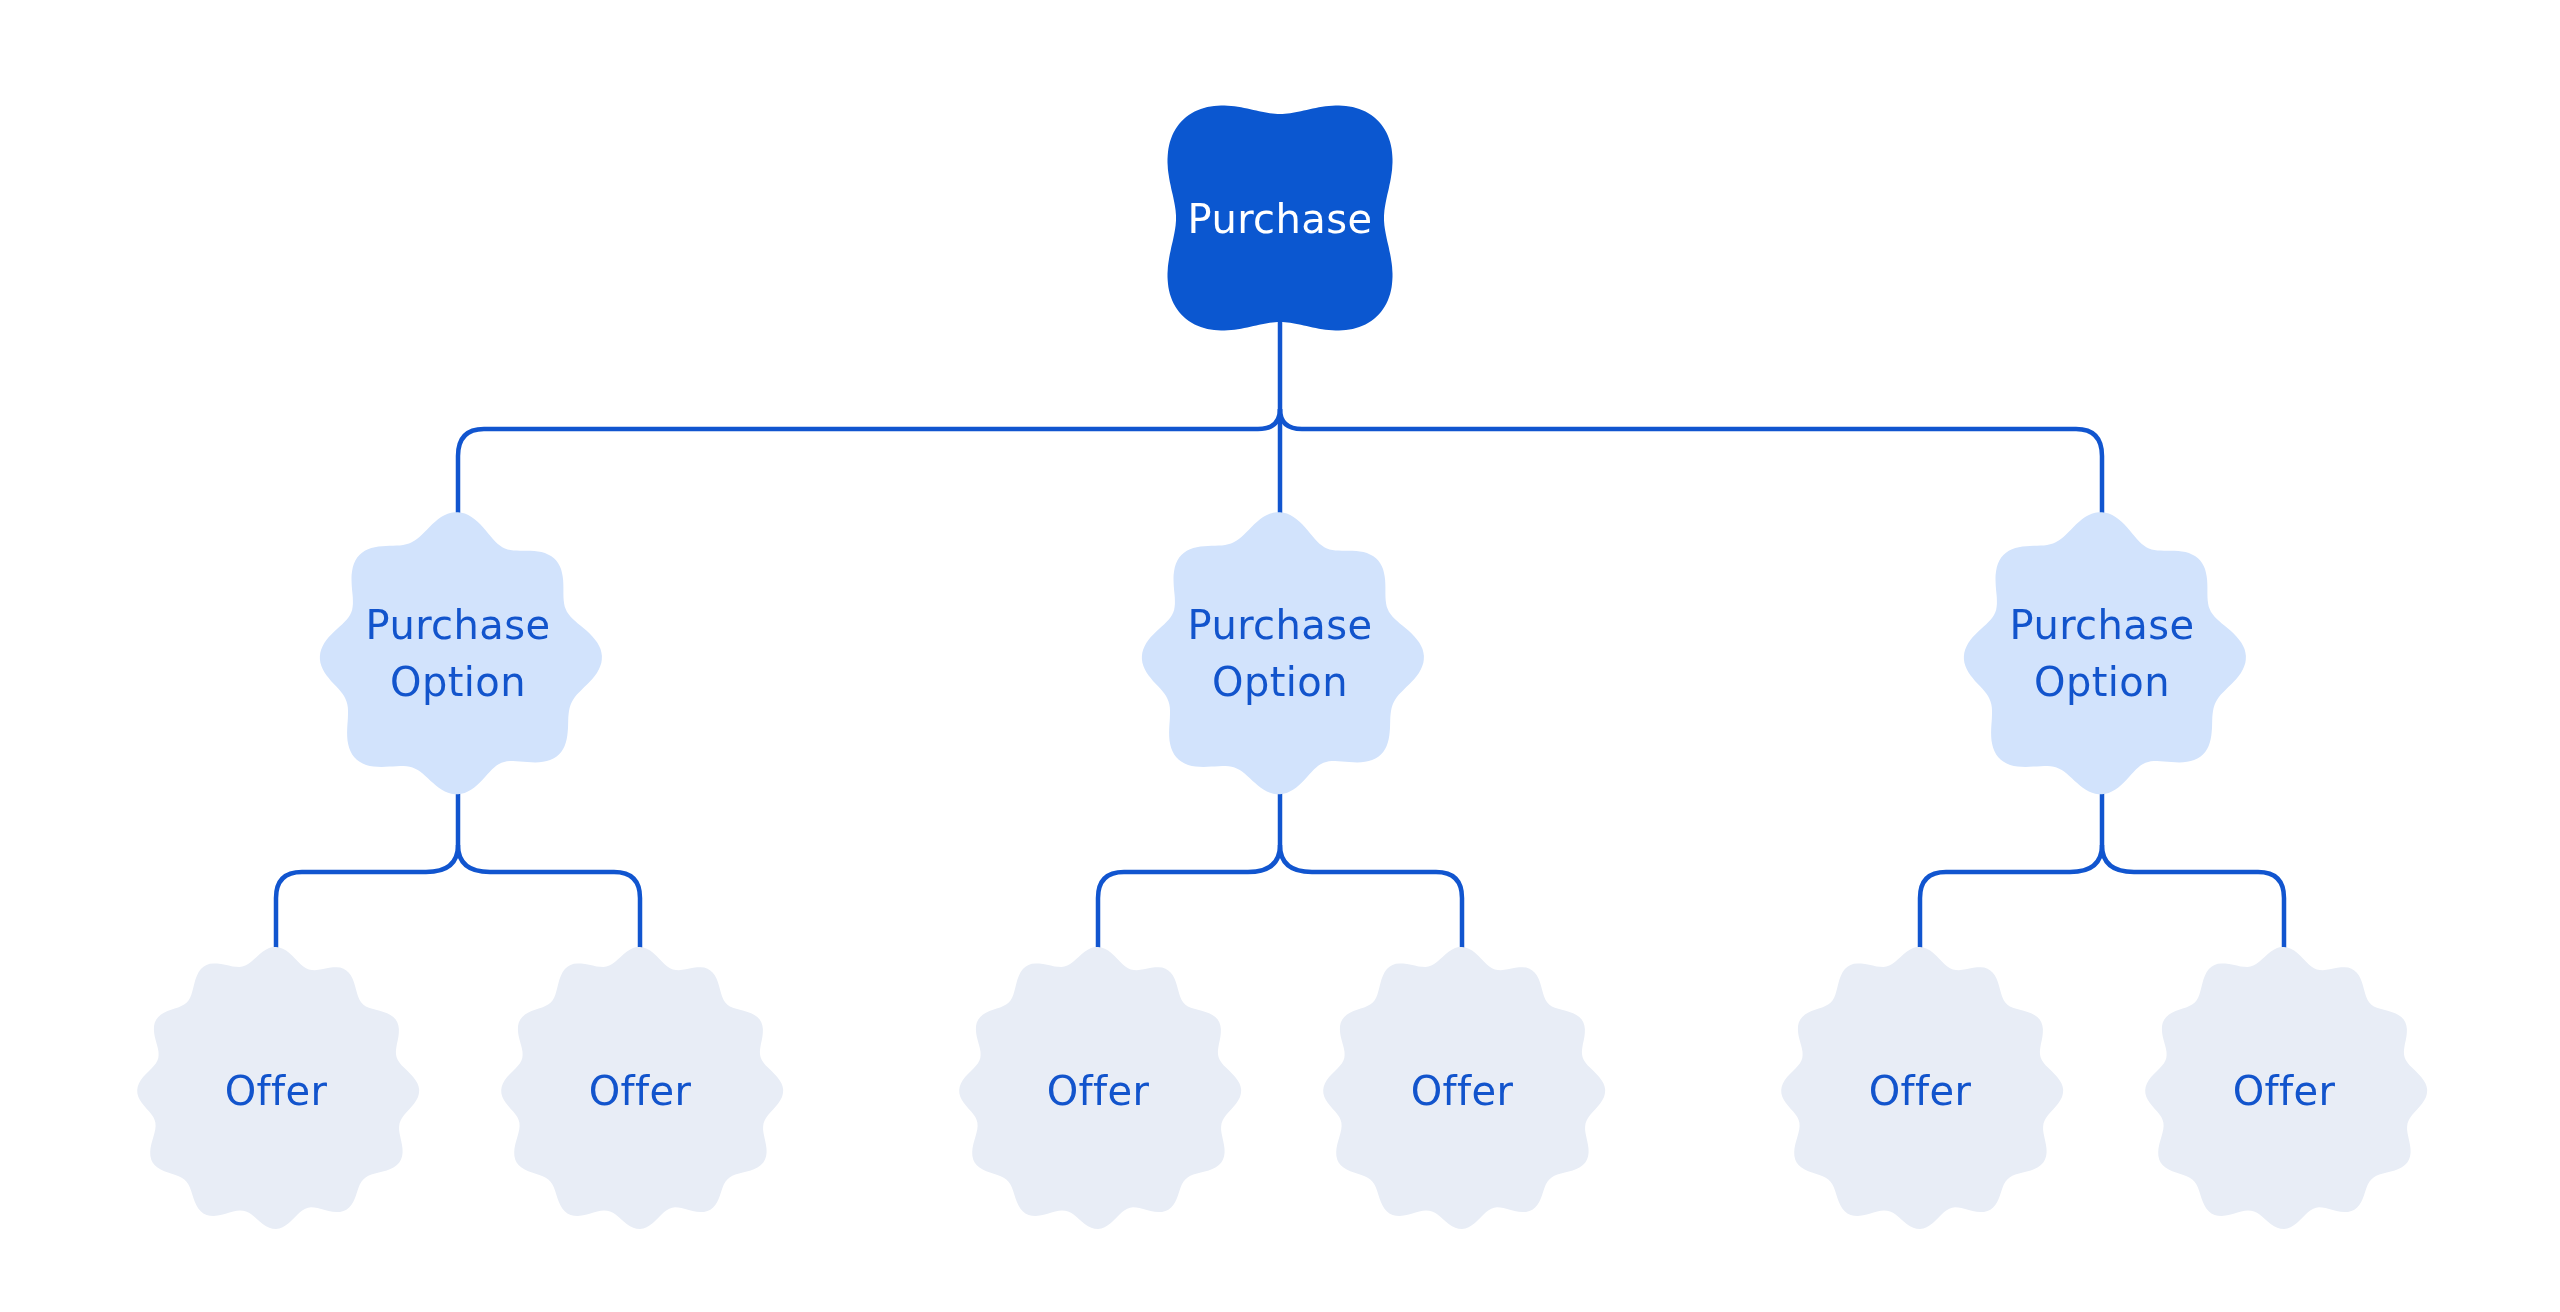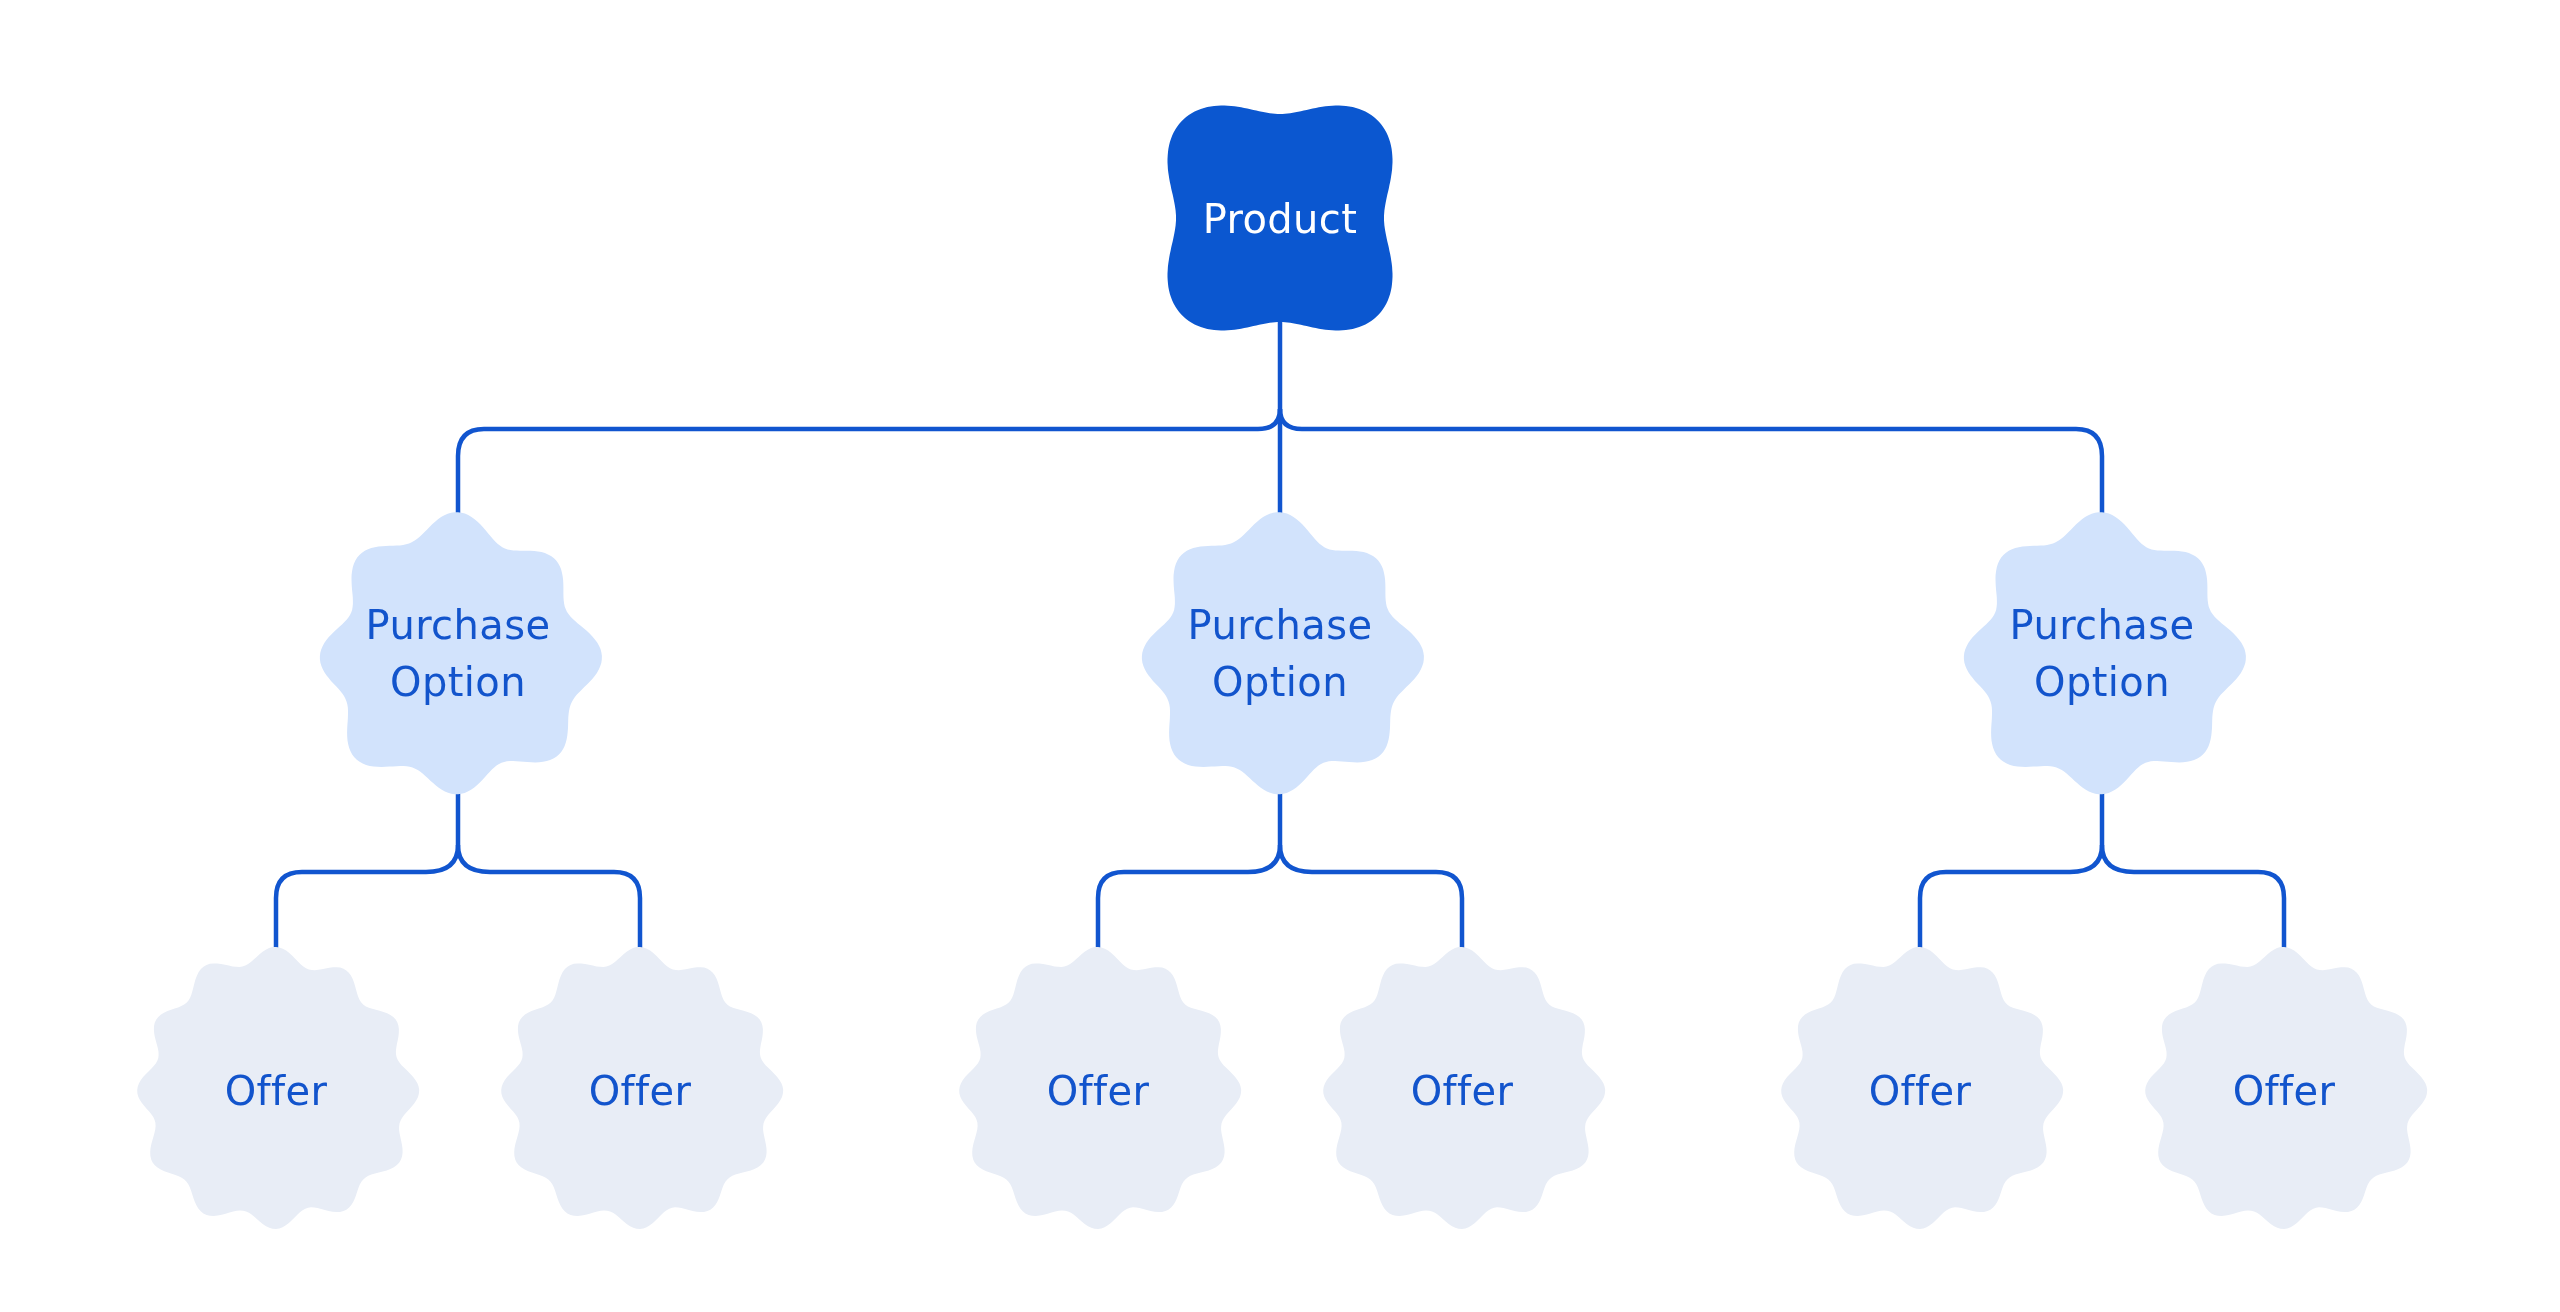--- a/index.html
+++ b/index.html
@@ -59,21 +59,21 @@
       <path d="M1423.9 656.0L1423.8 659.5L1423.3 662.9L1422.2 666.3L1420.8 669.6L1418.9 672.9L1416.7 676.0L1414.3 678.9L1411.7 681.8L1409.0 684.5L1406.3 687.1L1403.7 689.7L1401.2 692.2L1398.9 694.6L1396.9 697.1L1395.1 699.7L1393.7 702.3L1392.5 705.0L1391.6 707.9L1391.0 710.9L1390.6 714.0L1390.3 717.4L1390.2 720.8L1390.1 724.4L1390.0 728.0L1389.7 731.7L1389.3 735.4L1388.7 739.1L1387.8 742.6L1386.6 746.0L1385.1 749.1L1383.2 752.0L1380.9 754.5L1378.3 756.7L1375.4 758.6L1372.1 760.0L1368.7 761.1L1365.0 761.8L1361.2 762.3L1357.3 762.4L1353.4 762.3L1349.5 762.1L1345.7 761.8L1342.0 761.4L1338.5 761.2L1335.1 761.0L1331.9 761.0L1328.9 761.3L1326.1 761.9L1323.5 762.8L1321.0 764.0L1318.5 765.5L1316.2 767.4L1313.9 769.6L1311.6 772.0L1309.2 774.6L1306.8 777.3L1304.3 780.0L1301.6 782.7L1298.9 785.3L1296.0 787.7L1293.0 789.8L1289.8 791.5L1286.6 792.9L1283.3 793.8L1280.0 794.2L1276.7 794.2L1273.3 793.7L1270.1 792.7L1266.9 791.4L1263.8 789.7L1260.8 787.7L1257.9 785.5L1255.1 783.1L1252.4 780.7L1249.9 778.3L1247.3 775.9L1244.9 773.8L1242.4 771.8L1239.8 770.1L1237.2 768.7L1234.5 767.6L1231.7 766.8L1228.7 766.3L1225.6 766.1L1222.2 766.0L1218.7 766.2L1215.1 766.4L1211.3 766.6L1207.4 766.8L1203.4 766.9L1199.5 766.8L1195.6 766.5L1191.8 765.9L1188.1 764.9L1184.7 763.5L1181.6 761.8L1178.8 759.7L1176.3 757.2L1174.2 754.4L1172.5 751.3L1171.1 747.8L1170.2 744.2L1169.5 740.4L1169.2 736.5L1169.1 732.5L1169.2 728.6L1169.4 724.7L1169.7 720.9L1169.9 717.2L1170.0 713.7L1170.0 710.4L1169.8 707.2L1169.3 704.2L1168.5 701.4L1167.4 698.7L1166.0 696.1L1164.3 693.6L1162.3 691.1L1160.2 688.6L1157.9 686.1L1155.4 683.5L1153.0 680.9L1150.7 678.1L1148.4 675.2L1146.4 672.2L1144.7 669.1L1143.4 665.9L1142.4 662.7L1141.9 659.3L1141.9 656.0L1142.3 652.7L1143.2 649.4L1144.6 646.2L1146.3 643.0L1148.4 640.0L1150.8 637.1L1153.3 634.4L1156.0 631.7L1158.7 629.2L1161.4 626.8L1164.0 624.4L1166.4 622.1L1168.6 619.8L1170.4 617.5L1172.0 615.0L1173.2 612.5L1174.1 609.9L1174.6 607.0L1174.9 604.0L1174.9 600.9L1174.8 597.5L1174.5 593.9L1174.1 590.2L1173.8 586.4L1173.6 582.5L1173.5 578.6L1173.6 574.7L1174.1 570.9L1174.8 567.3L1175.9 563.8L1177.4 560.5L1179.2 557.6L1181.4 555.0L1184.0 552.7L1186.8 550.8L1190.0 549.3L1193.3 548.1L1196.8 547.2L1200.5 546.6L1204.2 546.2L1207.9 546.0L1211.6 545.8L1215.1 545.7L1218.6 545.6L1221.9 545.4L1225.1 545.0L1228.1 544.3L1231.0 543.5L1233.7 542.3L1236.3 540.8L1238.9 539.1L1241.4 537.1L1243.8 534.8L1246.3 532.3L1248.9 529.7L1251.5 527.0L1254.2 524.3L1257.1 521.7L1260.0 519.3L1263.1 517.1L1266.4 515.3L1269.7 513.8L1273.1 512.8L1276.5 512.3L1280.0 512.2L1283.5 512.7L1286.9 513.6L1290.2 515.1L1293.5 516.9L1296.6 519.2L1299.6 521.7L1302.5 524.5L1305.2 527.4L1307.8 530.4L1310.2 533.4L1312.6 536.3L1314.9 539.0L1317.2 541.5L1319.5 543.7L1321.9 545.6L1324.3 547.2L1326.9 548.4L1329.6 549.4L1332.4 550.0L1335.4 550.4L1338.6 550.6L1341.9 550.7L1345.4 550.7L1349.0 550.7L1352.6 550.8L1356.3 551.0L1359.9 551.4L1363.5 552.1L1366.9 553.1L1370.0 554.4L1373.0 556.0L1375.7 558.0L1378.0 560.3L1380.0 563.0L1381.7 565.9L1383.0 569.1L1383.9 572.5L1384.6 576.0L1385.1 579.7L1385.3 583.3L1385.4 587.0L1385.4 590.5L1385.4 594.0L1385.5 597.4L1385.7 600.5L1386.1 603.6L1386.7 606.4L1387.7 609.1L1388.9 611.7L1390.5 614.1L1392.4 616.4L1394.6 618.8L1397.1 621.0L1399.8 623.4L1402.7 625.8L1405.7 628.2L1408.7 630.8L1411.6 633.5L1414.4 636.4L1416.9 639.4L1419.2 642.5L1421.0 645.8L1422.5 649.1L1423.4 652.5L1423.9 656.0Z" fill="#D2E3FC"></path>
       <path d="M2245.9 656.0L2245.8 659.5L2245.3 662.9L2244.2 666.3L2242.8 669.6L2240.9 672.9L2238.7 676.0L2236.3 678.9L2233.7 681.8L2231.0 684.5L2228.3 687.1L2225.7 689.7L2223.2 692.2L2220.9 694.6L2218.9 697.1L2217.1 699.7L2215.7 702.3L2214.5 705.0L2213.6 707.9L2213.0 710.9L2212.6 714.0L2212.3 717.4L2212.2 720.8L2212.1 724.4L2212.0 728.0L2211.7 731.7L2211.3 735.4L2210.7 739.1L2209.8 742.6L2208.6 746.0L2207.1 749.1L2205.2 752.0L2202.9 754.5L2200.3 756.7L2197.4 758.6L2194.1 760.0L2190.7 761.1L2187.0 761.8L2183.2 762.3L2179.3 762.4L2175.4 762.3L2171.5 762.1L2167.7 761.8L2164.0 761.4L2160.5 761.2L2157.1 761.0L2153.9 761.0L2150.9 761.3L2148.1 761.9L2145.5 762.8L2143.0 764.0L2140.5 765.5L2138.2 767.4L2135.9 769.6L2133.6 772.0L2131.2 774.6L2128.8 777.3L2126.3 780.0L2123.6 782.7L2120.9 785.3L2118.0 787.7L2115.0 789.8L2111.8 791.5L2108.6 792.9L2105.3 793.8L2102.0 794.2L2098.7 794.2L2095.3 793.7L2092.1 792.7L2088.9 791.4L2085.8 789.7L2082.8 787.7L2079.9 785.5L2077.1 783.1L2074.4 780.7L2071.9 778.3L2069.3 775.9L2066.9 773.8L2064.4 771.8L2061.8 770.1L2059.2 768.7L2056.5 767.6L2053.7 766.8L2050.7 766.3L2047.6 766.1L2044.2 766.0L2040.7 766.2L2037.1 766.4L2033.3 766.6L2029.4 766.8L2025.4 766.9L2021.5 766.8L2017.6 766.5L2013.8 765.9L2010.1 764.9L2006.7 763.5L2003.6 761.8L2000.8 759.7L1998.3 757.2L1996.2 754.4L1994.5 751.3L1993.1 747.8L1992.2 744.2L1991.5 740.4L1991.2 736.5L1991.1 732.5L1991.2 728.6L1991.4 724.7L1991.7 720.9L1991.9 717.2L1992.0 713.7L1992.0 710.4L1991.8 707.2L1991.3 704.2L1990.5 701.4L1989.4 698.7L1988.0 696.1L1986.3 693.6L1984.3 691.1L1982.2 688.6L1979.9 686.1L1977.4 683.5L1975.0 680.9L1972.7 678.1L1970.4 675.2L1968.4 672.2L1966.7 669.1L1965.4 665.9L1964.4 662.7L1963.9 659.3L1963.9 656.0L1964.3 652.7L1965.2 649.4L1966.6 646.2L1968.3 643.0L1970.4 640.0L1972.8 637.1L1975.3 634.4L1978.0 631.7L1980.7 629.2L1983.4 626.8L1986.0 624.4L1988.4 622.1L1990.6 619.8L1992.4 617.5L1994.0 615.0L1995.2 612.5L1996.1 609.9L1996.6 607.0L1996.9 604.0L1996.9 600.9L1996.8 597.5L1996.5 593.9L1996.1 590.2L1995.8 586.4L1995.6 582.5L1995.5 578.6L1995.6 574.7L1996.1 570.9L1996.8 567.3L1997.9 563.8L1999.4 560.5L2001.2 557.6L2003.4 555.0L2006.0 552.7L2008.8 550.8L2012.0 549.3L2015.3 548.1L2018.8 547.2L2022.5 546.6L2026.2 546.2L2029.9 546.0L2033.6 545.8L2037.1 545.7L2040.6 545.6L2043.9 545.4L2047.1 545.0L2050.1 544.3L2053.0 543.5L2055.7 542.3L2058.3 540.8L2060.9 539.1L2063.4 537.1L2065.8 534.8L2068.3 532.3L2070.9 529.7L2073.5 527.0L2076.2 524.3L2079.1 521.7L2082.0 519.3L2085.1 517.1L2088.4 515.3L2091.7 513.8L2095.1 512.8L2098.5 512.3L2102.0 512.2L2105.5 512.7L2108.9 513.6L2112.2 515.1L2115.5 516.9L2118.6 519.2L2121.6 521.7L2124.5 524.5L2127.2 527.4L2129.8 530.4L2132.2 533.4L2134.6 536.3L2136.9 539.0L2139.2 541.5L2141.5 543.7L2143.9 545.6L2146.3 547.2L2148.9 548.4L2151.6 549.4L2154.4 550.0L2157.4 550.4L2160.6 550.6L2163.9 550.7L2167.4 550.7L2171.0 550.7L2174.6 550.8L2178.3 551.0L2181.9 551.4L2185.5 552.1L2188.9 553.1L2192.0 554.4L2195.0 556.0L2197.7 558.0L2200.0 560.3L2202.0 563.0L2203.7 565.9L2205.0 569.1L2205.9 572.5L2206.6 576.0L2207.1 579.7L2207.3 583.3L2207.4 587.0L2207.4 590.5L2207.4 594.0L2207.5 597.4L2207.7 600.5L2208.1 603.6L2208.7 606.4L2209.7 609.1L2210.9 611.7L2212.5 614.1L2214.4 616.4L2216.6 618.8L2219.1 621.0L2221.8 623.4L2224.7 625.8L2227.7 628.2L2230.7 630.8L2233.6 633.5L2236.4 636.4L2238.9 639.4L2241.2 642.5L2243.0 645.8L2244.5 649.1L2245.4 652.5L2245.9 656.0Z" fill="#D2E3FC"></path>
       <path d="M419.2 1090.0L418.9 1093.5L418.0 1096.9L416.3 1100.2L414.2 1103.4L411.7 1106.5L409.1 1109.4L406.5 1112.3L404.1 1115.1L402.0 1117.9L400.5 1120.7L399.5 1123.6L399.1 1126.7L399.1 1130.0L399.6 1133.5L400.4 1137.2L401.2 1141.0L402.0 1144.9L402.5 1148.8L402.6 1152.6L402.1 1156.2L401.0 1159.5L399.3 1162.5L396.9 1165.1L393.9 1167.2L390.4 1169.0L386.7 1170.4L382.7 1171.6L378.8 1172.5L375.0 1173.5L371.4 1174.6L368.3 1175.8L365.6 1177.4L363.3 1179.4L361.4 1181.8L359.8 1184.6L358.5 1187.8L357.3 1191.3L356.1 1194.9L354.8 1198.5L353.2 1201.9L351.3 1205.0L349.1 1207.6L346.4 1209.7L343.4 1211.1L340.0 1211.9L336.4 1212.1L332.6 1211.8L328.7 1211.0L324.9 1210.0L321.1 1209.0L317.6 1208.1L314.2 1207.5L311.0 1207.3L308.1 1207.7L305.3 1208.7L302.6 1210.2L299.9 1212.3L297.3 1214.8L294.6 1217.5L291.8 1220.3L288.9 1223.0L285.8 1225.3L282.6 1227.2L279.3 1228.4L276.0 1228.9L272.6 1228.7L269.3 1227.8L266.1 1226.2L263.0 1224.2L260.0 1221.8L257.1 1219.3L254.3 1216.8L251.6 1214.6L248.9 1212.8L246.1 1211.5L243.1 1210.7L240.0 1210.5L236.7 1210.8L233.2 1211.6L229.5 1212.6L225.6 1213.7L221.7 1214.7L217.7 1215.5L213.8 1215.9L210.0 1215.7L206.6 1214.9L203.4 1213.4L200.7 1211.3L198.3 1208.5L196.4 1205.3L194.8 1201.8L193.4 1198.0L192.2 1194.3L191.1 1190.7L189.8 1187.3L188.3 1184.3L186.5 1181.7L184.3 1179.5L181.7 1177.7L178.7 1176.2L175.4 1174.9L171.7 1173.7L168.0 1172.5L164.3 1171.2L160.7 1169.6L157.5 1167.6L154.8 1165.3L152.6 1162.5L151.2 1159.4L150.4 1155.9L150.2 1152.2L150.5 1148.3L151.3 1144.3L152.4 1140.3L153.5 1136.5L154.5 1132.7L155.3 1129.2L155.6 1125.9L155.4 1122.8L154.6 1119.9L153.3 1117.1L151.5 1114.4L149.2 1111.6L146.8 1108.9L144.3 1106.0L141.9 1103.0L139.9 1099.9L138.3 1096.7L137.4 1093.4L137.2 1090.0L137.7 1086.7L138.9 1083.4L140.7 1080.2L143.1 1077.1L145.7 1074.2L148.5 1071.4L151.2 1068.7L153.7 1066.1L155.8 1063.4L157.3 1060.7L158.3 1057.9L158.6 1055.0L158.5 1051.8L157.9 1048.4L157.0 1044.9L155.9 1041.1L154.9 1037.3L154.2 1033.4L153.9 1029.6L154.0 1026.0L154.8 1022.6L156.3 1019.6L158.3 1016.9L161.0 1014.6L164.0 1012.7L167.5 1011.1L171.1 1009.8L174.7 1008.6L178.1 1007.4L181.3 1006.1L184.1 1004.6L186.5 1002.7L188.5 1000.4L190.1 997.7L191.4 994.5L192.4 991.0L193.4 987.2L194.4 983.2L195.5 979.3L197.0 975.5L198.7 972.1L200.9 969.1L203.5 966.7L206.5 964.9L209.8 963.8L213.4 963.4L217.2 963.5L221.1 964.0L225.0 964.8L228.8 965.6L232.5 966.4L236.0 966.8L239.3 966.9L242.4 966.5L245.3 965.5L248.1 964.0L250.9 962.0L253.7 959.6L256.6 957.0L259.5 954.3L262.6 951.8L265.8 949.7L269.1 948.1L272.5 947.1L276.0 946.9L279.4 947.4L282.8 948.7L286.1 950.6L289.3 953.1L292.3 955.8L295.2 958.8L297.9 961.6L300.6 964.3L303.3 966.5L306.0 968.3L308.8 969.5L311.8 970.1L314.9 970.2L318.3 969.8L321.8 969.2L325.5 968.4L329.3 967.7L333.0 967.2L336.7 967.2L340.2 967.6L343.5 968.7L346.3 970.4L348.8 972.7L350.9 975.6L352.7 978.9L354.0 982.6L355.2 986.4L356.2 990.2L357.2 993.8L358.3 997.1L359.6 1000.1L361.3 1002.6L363.4 1004.7L365.9 1006.4L368.9 1007.7L372.2 1008.8L375.9 1009.8L379.6 1010.8L383.5 1011.9L387.1 1013.3L390.4 1015.0L393.3 1017.1L395.7 1019.6L397.4 1022.5L398.4 1025.7L398.9 1029.2L398.8 1032.9L398.4 1036.7L397.7 1040.5L396.9 1044.1L396.3 1047.7L395.9 1051.0L396.0 1054.2L396.6 1057.2L397.8 1060.0L399.6 1062.7L401.8 1065.4L404.5 1068.1L407.3 1070.8L410.2 1073.7L413.0 1076.7L415.4 1079.9L417.4 1083.2L418.6 1086.6L419.2 1090.0Z" fill="#E8EDF6"></path>
       <path d="M783.2 1090.0L782.9 1093.5L782.0 1096.9L780.3 1100.2L778.2 1103.4L775.7 1106.5L773.1 1109.4L770.5 1112.3L768.1 1115.1L766.0 1117.9L764.5 1120.7L763.5 1123.6L763.1 1126.7L763.1 1130.0L763.6 1133.5L764.4 1137.2L765.2 1141.0L766.0 1144.9L766.5 1148.8L766.6 1152.6L766.1 1156.2L765.0 1159.5L763.3 1162.5L760.9 1165.1L757.9 1167.2L754.4 1169.0L750.7 1170.4L746.7 1171.6L742.8 1172.5L739.0 1173.5L735.4 1174.6L732.3 1175.8L729.6 1177.4L727.3 1179.4L725.4 1181.8L723.8 1184.6L722.5 1187.8L721.3 1191.3L720.1 1194.9L718.8 1198.5L717.2 1201.9L715.3 1205.0L713.1 1207.6L710.4 1209.7L707.4 1211.1L704.0 1211.9L700.4 1212.1L696.6 1211.8L692.7 1211.0L688.9 1210.0L685.1 1209.0L681.6 1208.1L678.2 1207.5L675.0 1207.3L672.1 1207.7L669.3 1208.7L666.6 1210.2L663.9 1212.3L661.3 1214.8L658.6 1217.5L655.8 1220.3L652.9 1223.0L649.8 1225.3L646.6 1227.2L643.3 1228.4L640.0 1228.9L636.6 1228.7L633.3 1227.8L630.1 1226.2L627.0 1224.2L624.0 1221.8L621.1 1219.3L618.3 1216.8L615.6 1214.6L612.9 1212.8L610.1 1211.5L607.1 1210.7L604.0 1210.5L600.7 1210.8L597.2 1211.6L593.5 1212.6L589.6 1213.7L585.7 1214.7L581.7 1215.5L577.8 1215.9L574.0 1215.7L570.6 1214.9L567.4 1213.4L564.7 1211.3L562.3 1208.5L560.4 1205.3L558.8 1201.8L557.4 1198.0L556.2 1194.3L555.1 1190.7L553.8 1187.3L552.3 1184.3L550.5 1181.7L548.3 1179.5L545.7 1177.7L542.7 1176.2L539.4 1174.9L535.7 1173.7L532.0 1172.5L528.3 1171.2L524.7 1169.6L521.5 1167.6L518.8 1165.3L516.6 1162.5L515.2 1159.4L514.4 1155.9L514.2 1152.2L514.5 1148.3L515.3 1144.3L516.4 1140.3L517.5 1136.5L518.5 1132.7L519.3 1129.2L519.6 1125.9L519.4 1122.8L518.6 1119.9L517.3 1117.1L515.5 1114.4L513.2 1111.6L510.8 1108.9L508.3 1106.0L505.9 1103.0L503.9 1099.9L502.3 1096.7L501.4 1093.4L501.2 1090.0L501.7 1086.7L502.9 1083.4L504.7 1080.2L507.1 1077.1L509.7 1074.2L512.5 1071.4L515.2 1068.7L517.7 1066.1L519.8 1063.4L521.3 1060.7L522.3 1057.9L522.6 1055.0L522.5 1051.8L521.9 1048.4L521.0 1044.9L519.9 1041.1L518.9 1037.3L518.2 1033.4L517.9 1029.6L518.0 1026.0L518.8 1022.6L520.3 1019.6L522.3 1016.9L525.0 1014.6L528.0 1012.7L531.5 1011.1L535.1 1009.8L538.7 1008.6L542.1 1007.4L545.3 1006.1L548.1 1004.6L550.5 1002.7L552.5 1000.4L554.1 997.7L555.4 994.5L556.4 991.0L557.4 987.2L558.4 983.2L559.5 979.3L561.0 975.5L562.7 972.1L564.9 969.1L567.5 966.7L570.5 964.9L573.8 963.8L577.4 963.4L581.2 963.5L585.1 964.0L589.0 964.8L592.8 965.6L596.5 966.4L600.0 966.8L603.3 966.9L606.4 966.5L609.3 965.5L612.1 964.0L614.9 962.0L617.7 959.6L620.6 957.0L623.5 954.3L626.6 951.8L629.8 949.7L633.1 948.1L636.5 947.1L640.0 946.9L643.4 947.4L646.8 948.7L650.1 950.6L653.3 953.1L656.3 955.8L659.2 958.8L661.9 961.6L664.6 964.3L667.3 966.5L670.0 968.3L672.8 969.5L675.8 970.1L678.9 970.2L682.3 969.8L685.8 969.2L689.5 968.4L693.3 967.7L697.0 967.2L700.7 967.2L704.2 967.6L707.5 968.7L710.3 970.4L712.8 972.7L714.9 975.6L716.7 978.9L718.0 982.6L719.2 986.4L720.2 990.2L721.2 993.8L722.3 997.1L723.6 1000.1L725.3 1002.6L727.4 1004.7L729.9 1006.4L732.9 1007.7L736.2 1008.8L739.9 1009.8L743.6 1010.8L747.5 1011.9L751.1 1013.3L754.4 1015.0L757.3 1017.1L759.7 1019.6L761.4 1022.5L762.4 1025.7L762.9 1029.2L762.8 1032.9L762.4 1036.7L761.7 1040.5L760.9 1044.1L760.3 1047.7L759.9 1051.0L760.0 1054.2L760.6 1057.2L761.8 1060.0L763.6 1062.7L765.8 1065.4L768.5 1068.1L771.3 1070.8L774.2 1073.7L777.0 1076.7L779.4 1079.9L781.4 1083.2L782.6 1086.6L783.2 1090.0Z" fill="#E8EDF6"></path>
       <path d="M1241.2 1090.0L1240.9 1093.5L1240.0 1096.9L1238.3 1100.2L1236.2 1103.4L1233.7 1106.5L1231.1 1109.4L1228.5 1112.3L1226.1 1115.1L1224.0 1117.9L1222.5 1120.7L1221.5 1123.6L1221.1 1126.7L1221.1 1130.0L1221.6 1133.5L1222.4 1137.2L1223.2 1141.0L1224.0 1144.9L1224.5 1148.8L1224.6 1152.6L1224.1 1156.2L1223.0 1159.5L1221.3 1162.5L1218.9 1165.1L1215.9 1167.2L1212.4 1169.0L1208.7 1170.4L1204.7 1171.6L1200.8 1172.5L1197.0 1173.5L1193.4 1174.6L1190.3 1175.8L1187.6 1177.4L1185.3 1179.4L1183.4 1181.8L1181.8 1184.6L1180.5 1187.8L1179.3 1191.3L1178.1 1194.9L1176.8 1198.5L1175.2 1201.9L1173.3 1205.0L1171.1 1207.6L1168.4 1209.7L1165.4 1211.1L1162.0 1211.9L1158.4 1212.1L1154.6 1211.8L1150.7 1211.0L1146.9 1210.0L1143.1 1209.0L1139.6 1208.1L1136.2 1207.5L1133.0 1207.3L1130.1 1207.7L1127.3 1208.7L1124.6 1210.2L1121.9 1212.3L1119.3 1214.8L1116.6 1217.5L1113.8 1220.3L1110.9 1223.0L1107.8 1225.3L1104.6 1227.2L1101.3 1228.4L1098.0 1228.9L1094.6 1228.7L1091.3 1227.8L1088.1 1226.2L1085.0 1224.2L1082.0 1221.8L1079.1 1219.3L1076.3 1216.8L1073.6 1214.6L1070.9 1212.8L1068.1 1211.5L1065.1 1210.7L1062.0 1210.5L1058.7 1210.8L1055.2 1211.6L1051.5 1212.6L1047.6 1213.7L1043.7 1214.7L1039.7 1215.5L1035.8 1215.9L1032.0 1215.7L1028.6 1214.9L1025.4 1213.4L1022.7 1211.3L1020.3 1208.5L1018.4 1205.3L1016.8 1201.8L1015.4 1198.0L1014.2 1194.3L1013.1 1190.7L1011.8 1187.3L1010.3 1184.3L1008.5 1181.7L1006.3 1179.5L1003.7 1177.7L1000.7 1176.2L997.4 1174.9L993.7 1173.7L990.0 1172.5L986.3 1171.2L982.7 1169.6L979.5 1167.6L976.8 1165.3L974.6 1162.5L973.2 1159.4L972.4 1155.9L972.2 1152.2L972.5 1148.3L973.3 1144.3L974.4 1140.3L975.5 1136.5L976.5 1132.7L977.3 1129.2L977.6 1125.9L977.4 1122.8L976.6 1119.9L975.3 1117.1L973.5 1114.4L971.2 1111.6L968.8 1108.9L966.3 1106.0L963.9 1103.0L961.9 1099.9L960.3 1096.7L959.4 1093.4L959.2 1090.0L959.7 1086.7L960.9 1083.4L962.7 1080.2L965.1 1077.1L967.7 1074.2L970.5 1071.4L973.2 1068.7L975.7 1066.1L977.8 1063.4L979.3 1060.7L980.3 1057.9L980.6 1055.0L980.5 1051.8L979.9 1048.4L979.0 1044.9L977.9 1041.1L976.9 1037.3L976.2 1033.4L975.9 1029.6L976.0 1026.0L976.8 1022.6L978.3 1019.6L980.3 1016.9L983.0 1014.6L986.0 1012.7L989.5 1011.1L993.1 1009.8L996.7 1008.6L1000.1 1007.4L1003.3 1006.1L1006.1 1004.6L1008.5 1002.7L1010.5 1000.4L1012.1 997.7L1013.4 994.5L1014.4 991.0L1015.4 987.2L1016.4 983.2L1017.5 979.3L1019.0 975.5L1020.7 972.1L1022.9 969.1L1025.5 966.7L1028.5 964.9L1031.8 963.8L1035.4 963.4L1039.2 963.5L1043.1 964.0L1047.0 964.8L1050.8 965.6L1054.5 966.4L1058.0 966.8L1061.3 966.9L1064.4 966.5L1067.3 965.5L1070.1 964.0L1072.9 962.0L1075.7 959.6L1078.6 957.0L1081.5 954.3L1084.6 951.8L1087.8 949.7L1091.1 948.1L1094.5 947.1L1098.0 946.9L1101.4 947.4L1104.8 948.7L1108.1 950.6L1111.3 953.1L1114.3 955.8L1117.2 958.8L1119.9 961.6L1122.6 964.3L1125.3 966.5L1128.0 968.3L1130.8 969.5L1133.8 970.1L1136.9 970.2L1140.3 969.8L1143.8 969.2L1147.5 968.4L1151.3 967.7L1155.0 967.2L1158.7 967.2L1162.2 967.6L1165.5 968.7L1168.3 970.4L1170.8 972.7L1172.9 975.6L1174.7 978.9L1176.0 982.6L1177.2 986.4L1178.2 990.2L1179.2 993.8L1180.3 997.1L1181.6 1000.1L1183.3 1002.6L1185.4 1004.7L1187.9 1006.4L1190.9 1007.7L1194.2 1008.8L1197.9 1009.8L1201.6 1010.8L1205.5 1011.9L1209.1 1013.3L1212.4 1015.0L1215.3 1017.1L1217.7 1019.6L1219.4 1022.5L1220.4 1025.7L1220.9 1029.2L1220.8 1032.9L1220.4 1036.7L1219.7 1040.5L1218.9 1044.1L1218.3 1047.7L1217.9 1051.0L1218.0 1054.2L1218.6 1057.2L1219.8 1060.0L1221.6 1062.7L1223.8 1065.4L1226.5 1068.1L1229.3 1070.8L1232.2 1073.7L1235.0 1076.7L1237.4 1079.9L1239.4 1083.2L1240.6 1086.6L1241.2 1090.0Z" fill="#E8EDF6"></path>
       <path d="M1605.2 1090.0L1604.9 1093.5L1604.0 1096.9L1602.3 1100.2L1600.2 1103.4L1597.7 1106.5L1595.1 1109.4L1592.5 1112.3L1590.1 1115.1L1588.0 1117.9L1586.5 1120.7L1585.5 1123.6L1585.1 1126.7L1585.1 1130.0L1585.6 1133.5L1586.4 1137.2L1587.2 1141.0L1588.0 1144.9L1588.5 1148.8L1588.6 1152.6L1588.1 1156.2L1587.0 1159.5L1585.3 1162.5L1582.9 1165.1L1579.9 1167.2L1576.4 1169.0L1572.7 1170.4L1568.7 1171.6L1564.8 1172.5L1561.0 1173.5L1557.4 1174.6L1554.3 1175.8L1551.6 1177.4L1549.3 1179.4L1547.4 1181.8L1545.8 1184.6L1544.5 1187.8L1543.3 1191.3L1542.1 1194.9L1540.8 1198.5L1539.2 1201.9L1537.3 1205.0L1535.1 1207.6L1532.4 1209.7L1529.4 1211.1L1526.0 1211.9L1522.4 1212.1L1518.6 1211.8L1514.7 1211.0L1510.9 1210.0L1507.1 1209.0L1503.6 1208.1L1500.2 1207.5L1497.0 1207.3L1494.1 1207.7L1491.3 1208.7L1488.6 1210.2L1485.9 1212.3L1483.3 1214.8L1480.6 1217.5L1477.8 1220.3L1474.9 1223.0L1471.8 1225.3L1468.6 1227.2L1465.3 1228.4L1462.0 1228.9L1458.6 1228.7L1455.3 1227.8L1452.1 1226.2L1449.0 1224.2L1446.0 1221.8L1443.1 1219.3L1440.3 1216.8L1437.6 1214.6L1434.9 1212.8L1432.1 1211.5L1429.1 1210.7L1426.0 1210.5L1422.7 1210.8L1419.2 1211.6L1415.5 1212.6L1411.6 1213.7L1407.7 1214.7L1403.7 1215.5L1399.8 1215.9L1396.0 1215.7L1392.6 1214.9L1389.4 1213.4L1386.7 1211.3L1384.3 1208.5L1382.4 1205.3L1380.8 1201.8L1379.4 1198.0L1378.2 1194.3L1377.1 1190.7L1375.8 1187.3L1374.3 1184.3L1372.5 1181.7L1370.3 1179.5L1367.7 1177.7L1364.7 1176.2L1361.4 1174.9L1357.7 1173.7L1354.0 1172.5L1350.3 1171.2L1346.7 1169.6L1343.5 1167.6L1340.8 1165.3L1338.6 1162.5L1337.2 1159.4L1336.4 1155.9L1336.2 1152.2L1336.5 1148.3L1337.3 1144.3L1338.4 1140.3L1339.5 1136.5L1340.5 1132.7L1341.3 1129.2L1341.6 1125.9L1341.4 1122.8L1340.6 1119.9L1339.3 1117.1L1337.5 1114.4L1335.2 1111.6L1332.8 1108.9L1330.3 1106.0L1327.9 1103.0L1325.9 1099.9L1324.3 1096.7L1323.4 1093.4L1323.2 1090.0L1323.7 1086.7L1324.9 1083.4L1326.7 1080.2L1329.1 1077.1L1331.7 1074.2L1334.5 1071.4L1337.2 1068.7L1339.7 1066.1L1341.8 1063.4L1343.3 1060.7L1344.3 1057.9L1344.6 1055.0L1344.5 1051.8L1343.9 1048.4L1343.0 1044.9L1341.9 1041.1L1340.9 1037.3L1340.2 1033.4L1339.9 1029.6L1340.0 1026.0L1340.8 1022.6L1342.3 1019.6L1344.3 1016.9L1347.0 1014.6L1350.0 1012.7L1353.5 1011.1L1357.1 1009.8L1360.7 1008.6L1364.1 1007.4L1367.3 1006.1L1370.1 1004.6L1372.5 1002.7L1374.5 1000.4L1376.1 997.7L1377.4 994.5L1378.4 991.0L1379.4 987.2L1380.4 983.2L1381.5 979.3L1383.0 975.5L1384.7 972.1L1386.9 969.1L1389.5 966.7L1392.5 964.9L1395.8 963.8L1399.4 963.4L1403.2 963.5L1407.1 964.0L1411.0 964.8L1414.8 965.6L1418.5 966.4L1422.0 966.8L1425.3 966.9L1428.4 966.5L1431.3 965.5L1434.1 964.0L1436.9 962.0L1439.7 959.6L1442.6 957.0L1445.5 954.3L1448.6 951.8L1451.8 949.7L1455.1 948.1L1458.5 947.1L1462.0 946.9L1465.4 947.4L1468.8 948.7L1472.1 950.6L1475.3 953.1L1478.3 955.8L1481.2 958.8L1483.9 961.6L1486.6 964.3L1489.3 966.5L1492.0 968.3L1494.8 969.5L1497.8 970.1L1500.9 970.2L1504.3 969.8L1507.8 969.2L1511.5 968.4L1515.3 967.7L1519.0 967.2L1522.7 967.2L1526.2 967.6L1529.5 968.7L1532.3 970.4L1534.8 972.7L1536.9 975.6L1538.7 978.9L1540.0 982.6L1541.2 986.4L1542.2 990.2L1543.2 993.8L1544.3 997.1L1545.6 1000.1L1547.3 1002.6L1549.4 1004.7L1551.9 1006.4L1554.9 1007.7L1558.2 1008.8L1561.9 1009.8L1565.6 1010.8L1569.5 1011.9L1573.1 1013.3L1576.4 1015.0L1579.3 1017.1L1581.7 1019.6L1583.4 1022.5L1584.4 1025.7L1584.9 1029.2L1584.8 1032.9L1584.4 1036.7L1583.7 1040.5L1582.9 1044.1L1582.3 1047.7L1581.9 1051.0L1582.0 1054.2L1582.6 1057.2L1583.8 1060.0L1585.6 1062.7L1587.8 1065.4L1590.5 1068.1L1593.3 1070.8L1596.2 1073.7L1599.0 1076.7L1601.4 1079.9L1603.4 1083.2L1604.6 1086.6L1605.2 1090.0Z" fill="#E8EDF6"></path>
       <path d="M2063.2 1090.0L2062.9 1093.5L2062.0 1096.9L2060.3 1100.2L2058.2 1103.4L2055.7 1106.5L2053.1 1109.4L2050.5 1112.3L2048.1 1115.1L2046.0 1117.9L2044.5 1120.7L2043.5 1123.6L2043.1 1126.7L2043.1 1130.0L2043.6 1133.5L2044.4 1137.2L2045.2 1141.0L2046.0 1144.9L2046.5 1148.8L2046.6 1152.6L2046.1 1156.2L2045.0 1159.5L2043.3 1162.5L2040.9 1165.1L2037.9 1167.2L2034.4 1169.0L2030.7 1170.4L2026.7 1171.6L2022.8 1172.5L2019.0 1173.5L2015.4 1174.6L2012.3 1175.8L2009.6 1177.4L2007.3 1179.4L2005.4 1181.8L2003.8 1184.6L2002.5 1187.8L2001.3 1191.3L2000.1 1194.9L1998.8 1198.5L1997.2 1201.9L1995.3 1205.0L1993.1 1207.6L1990.4 1209.7L1987.4 1211.1L1984.0 1211.9L1980.4 1212.1L1976.6 1211.8L1972.7 1211.0L1968.9 1210.0L1965.1 1209.0L1961.6 1208.1L1958.2 1207.5L1955.0 1207.3L1952.1 1207.7L1949.3 1208.7L1946.6 1210.2L1943.9 1212.3L1941.3 1214.8L1938.6 1217.5L1935.8 1220.3L1932.9 1223.0L1929.8 1225.3L1926.6 1227.2L1923.3 1228.4L1920.0 1228.9L1916.6 1228.7L1913.3 1227.8L1910.1 1226.2L1907.0 1224.2L1904.0 1221.8L1901.1 1219.3L1898.3 1216.8L1895.6 1214.6L1892.9 1212.8L1890.1 1211.5L1887.1 1210.7L1884.0 1210.5L1880.7 1210.8L1877.2 1211.6L1873.5 1212.6L1869.6 1213.7L1865.7 1214.7L1861.7 1215.5L1857.8 1215.9L1854.0 1215.7L1850.6 1214.9L1847.4 1213.4L1844.7 1211.3L1842.3 1208.5L1840.4 1205.3L1838.8 1201.8L1837.4 1198.0L1836.2 1194.3L1835.1 1190.7L1833.8 1187.3L1832.3 1184.3L1830.5 1181.7L1828.3 1179.5L1825.7 1177.7L1822.7 1176.2L1819.4 1174.9L1815.7 1173.7L1812.0 1172.5L1808.3 1171.2L1804.7 1169.6L1801.5 1167.6L1798.8 1165.3L1796.6 1162.5L1795.2 1159.4L1794.4 1155.9L1794.2 1152.2L1794.5 1148.3L1795.3 1144.3L1796.4 1140.3L1797.5 1136.5L1798.5 1132.7L1799.3 1129.2L1799.6 1125.9L1799.4 1122.8L1798.6 1119.9L1797.3 1117.1L1795.5 1114.4L1793.2 1111.6L1790.8 1108.9L1788.3 1106.0L1785.9 1103.0L1783.9 1099.9L1782.3 1096.7L1781.4 1093.4L1781.2 1090.0L1781.7 1086.7L1782.9 1083.4L1784.7 1080.2L1787.1 1077.1L1789.7 1074.2L1792.5 1071.4L1795.2 1068.7L1797.7 1066.1L1799.8 1063.4L1801.3 1060.7L1802.3 1057.9L1802.6 1055.0L1802.5 1051.8L1801.9 1048.4L1801.0 1044.9L1799.9 1041.1L1798.9 1037.3L1798.2 1033.4L1797.9 1029.6L1798.0 1026.0L1798.8 1022.6L1800.3 1019.6L1802.3 1016.9L1805.0 1014.6L1808.0 1012.7L1811.5 1011.1L1815.1 1009.8L1818.7 1008.6L1822.1 1007.4L1825.3 1006.1L1828.1 1004.6L1830.5 1002.7L1832.5 1000.4L1834.1 997.7L1835.4 994.5L1836.4 991.0L1837.4 987.2L1838.4 983.2L1839.5 979.3L1841.0 975.5L1842.7 972.1L1844.9 969.1L1847.5 966.7L1850.5 964.9L1853.8 963.8L1857.4 963.4L1861.2 963.5L1865.1 964.0L1869.0 964.8L1872.8 965.6L1876.5 966.4L1880.0 966.8L1883.3 966.9L1886.4 966.5L1889.3 965.5L1892.1 964.0L1894.9 962.0L1897.7 959.6L1900.6 957.0L1903.5 954.3L1906.6 951.8L1909.8 949.7L1913.1 948.1L1916.5 947.1L1920.0 946.9L1923.4 947.4L1926.8 948.7L1930.1 950.6L1933.3 953.1L1936.3 955.8L1939.2 958.8L1941.9 961.6L1944.6 964.3L1947.3 966.5L1950.0 968.3L1952.8 969.5L1955.8 970.1L1958.9 970.2L1962.3 969.8L1965.8 969.2L1969.5 968.4L1973.3 967.7L1977.0 967.2L1980.7 967.2L1984.2 967.6L1987.5 968.7L1990.3 970.4L1992.8 972.7L1994.9 975.6L1996.7 978.9L1998.0 982.6L1999.2 986.4L2000.2 990.2L2001.2 993.8L2002.3 997.1L2003.6 1000.1L2005.3 1002.6L2007.4 1004.7L2009.9 1006.4L2012.9 1007.7L2016.2 1008.8L2019.9 1009.8L2023.6 1010.8L2027.5 1011.9L2031.1 1013.3L2034.4 1015.0L2037.3 1017.1L2039.7 1019.6L2041.4 1022.5L2042.4 1025.7L2042.9 1029.2L2042.8 1032.9L2042.4 1036.7L2041.7 1040.5L2040.9 1044.1L2040.3 1047.7L2039.9 1051.0L2040.0 1054.2L2040.6 1057.2L2041.8 1060.0L2043.6 1062.7L2045.8 1065.4L2048.5 1068.1L2051.3 1070.8L2054.2 1073.7L2057.0 1076.7L2059.4 1079.9L2061.4 1083.2L2062.6 1086.6L2063.2 1090.0Z" fill="#E8EDF6"></path>
       <path d="M2427.2 1090.0L2426.9 1093.5L2426.0 1096.9L2424.3 1100.2L2422.2 1103.4L2419.7 1106.5L2417.1 1109.4L2414.5 1112.3L2412.1 1115.1L2410.0 1117.9L2408.5 1120.7L2407.5 1123.6L2407.1 1126.7L2407.1 1130.0L2407.6 1133.5L2408.4 1137.2L2409.2 1141.0L2410.0 1144.9L2410.5 1148.8L2410.6 1152.6L2410.1 1156.2L2409.0 1159.5L2407.3 1162.5L2404.9 1165.1L2401.9 1167.2L2398.4 1169.0L2394.7 1170.4L2390.7 1171.6L2386.8 1172.5L2383.0 1173.5L2379.4 1174.6L2376.3 1175.8L2373.6 1177.4L2371.3 1179.4L2369.4 1181.8L2367.8 1184.6L2366.5 1187.8L2365.3 1191.3L2364.1 1194.9L2362.8 1198.5L2361.2 1201.9L2359.3 1205.0L2357.1 1207.6L2354.4 1209.7L2351.4 1211.1L2348.0 1211.9L2344.4 1212.1L2340.6 1211.8L2336.7 1211.0L2332.9 1210.0L2329.1 1209.0L2325.6 1208.1L2322.2 1207.5L2319.0 1207.3L2316.1 1207.7L2313.3 1208.7L2310.6 1210.2L2307.9 1212.3L2305.3 1214.8L2302.6 1217.5L2299.8 1220.3L2296.9 1223.0L2293.8 1225.3L2290.6 1227.2L2287.3 1228.4L2284.0 1228.9L2280.6 1228.7L2277.3 1227.8L2274.1 1226.2L2271.0 1224.2L2268.0 1221.8L2265.1 1219.3L2262.3 1216.8L2259.6 1214.6L2256.9 1212.8L2254.1 1211.5L2251.1 1210.7L2248.0 1210.5L2244.7 1210.8L2241.2 1211.6L2237.5 1212.6L2233.6 1213.7L2229.7 1214.7L2225.7 1215.5L2221.8 1215.9L2218.0 1215.7L2214.6 1214.9L2211.4 1213.4L2208.7 1211.3L2206.3 1208.5L2204.4 1205.3L2202.8 1201.8L2201.4 1198.0L2200.2 1194.3L2199.1 1190.7L2197.8 1187.3L2196.3 1184.3L2194.5 1181.7L2192.3 1179.5L2189.7 1177.7L2186.7 1176.2L2183.4 1174.9L2179.7 1173.7L2176.0 1172.5L2172.3 1171.2L2168.7 1169.6L2165.5 1167.6L2162.8 1165.3L2160.6 1162.5L2159.2 1159.4L2158.4 1155.9L2158.2 1152.2L2158.5 1148.3L2159.3 1144.3L2160.4 1140.3L2161.5 1136.5L2162.5 1132.7L2163.3 1129.2L2163.6 1125.9L2163.4 1122.8L2162.6 1119.9L2161.3 1117.1L2159.5 1114.4L2157.2 1111.6L2154.8 1108.9L2152.3 1106.0L2149.9 1103.0L2147.9 1099.9L2146.3 1096.7L2145.4 1093.4L2145.2 1090.0L2145.7 1086.7L2146.9 1083.4L2148.7 1080.2L2151.1 1077.1L2153.7 1074.2L2156.5 1071.4L2159.2 1068.7L2161.7 1066.1L2163.8 1063.4L2165.3 1060.7L2166.3 1057.9L2166.6 1055.0L2166.5 1051.8L2165.9 1048.4L2165.0 1044.9L2163.9 1041.1L2162.9 1037.3L2162.2 1033.4L2161.9 1029.6L2162.0 1026.0L2162.8 1022.6L2164.3 1019.6L2166.3 1016.9L2169.0 1014.6L2172.0 1012.7L2175.5 1011.1L2179.1 1009.8L2182.7 1008.6L2186.1 1007.4L2189.3 1006.1L2192.1 1004.6L2194.5 1002.7L2196.5 1000.4L2198.1 997.7L2199.4 994.5L2200.4 991.0L2201.4 987.2L2202.4 983.2L2203.5 979.3L2205.0 975.5L2206.7 972.1L2208.9 969.1L2211.5 966.7L2214.5 964.9L2217.8 963.8L2221.4 963.4L2225.2 963.5L2229.1 964.0L2233.0 964.8L2236.8 965.6L2240.5 966.4L2244.0 966.8L2247.3 966.9L2250.4 966.5L2253.3 965.5L2256.1 964.0L2258.9 962.0L2261.7 959.6L2264.6 957.0L2267.5 954.3L2270.6 951.8L2273.8 949.7L2277.1 948.1L2280.5 947.1L2284.0 946.9L2287.4 947.4L2290.8 948.7L2294.1 950.6L2297.3 953.1L2300.3 955.8L2303.2 958.8L2305.9 961.6L2308.6 964.3L2311.3 966.5L2314.0 968.3L2316.8 969.5L2319.8 970.1L2322.9 970.2L2326.3 969.8L2329.8 969.2L2333.5 968.4L2337.3 967.7L2341.0 967.2L2344.7 967.2L2348.2 967.6L2351.5 968.7L2354.3 970.4L2356.8 972.7L2358.9 975.6L2360.7 978.9L2362.0 982.6L2363.2 986.4L2364.2 990.2L2365.2 993.8L2366.3 997.1L2367.6 1000.1L2369.3 1002.6L2371.4 1004.7L2373.9 1006.4L2376.9 1007.7L2380.2 1008.8L2383.9 1009.8L2387.6 1010.8L2391.5 1011.9L2395.1 1013.3L2398.4 1015.0L2401.3 1017.1L2403.7 1019.6L2405.4 1022.5L2406.4 1025.7L2406.9 1029.2L2406.8 1032.9L2406.4 1036.7L2405.7 1040.5L2404.9 1044.1L2404.3 1047.7L2403.9 1051.0L2404.0 1054.2L2404.6 1057.2L2405.8 1060.0L2407.6 1062.7L2409.8 1065.4L2412.5 1068.1L2415.3 1070.8L2418.2 1073.7L2421.0 1076.7L2423.4 1079.9L2425.4 1083.2L2426.6 1086.6L2427.2 1090.0Z" fill="#E8EDF6"></path>
     </svg>
 
-  <div class="node-label product-label" style="left:1280px; top:219px;">Product</div>
+  <div class="node-label product-label" style="left:1280px; top:219px;">Purchase</div>
 
   <div class="node-label" style="left:458px; top:654px;">Purchase Option</div>
   <div class="node-label" style="left:1280px; top:654px;">Purchase Option</div>
   <div class="node-label" style="left:2102px; top:654px;">Purchase Option</div>
 
   <div class="node-label" style="left:276px; top:1091px;">Offer</div>
   <div class="node-label" style="left:640px; top:1091px;">Offer</div>
   <div class="node-label" style="left:1098px; top:1091px;">Offer</div>
   <div class="node-label" style="left:1462px; top:1091px;">Offer</div>
   <div class="node-label" style="left:1920px; top:1091px;">Offer</div>

